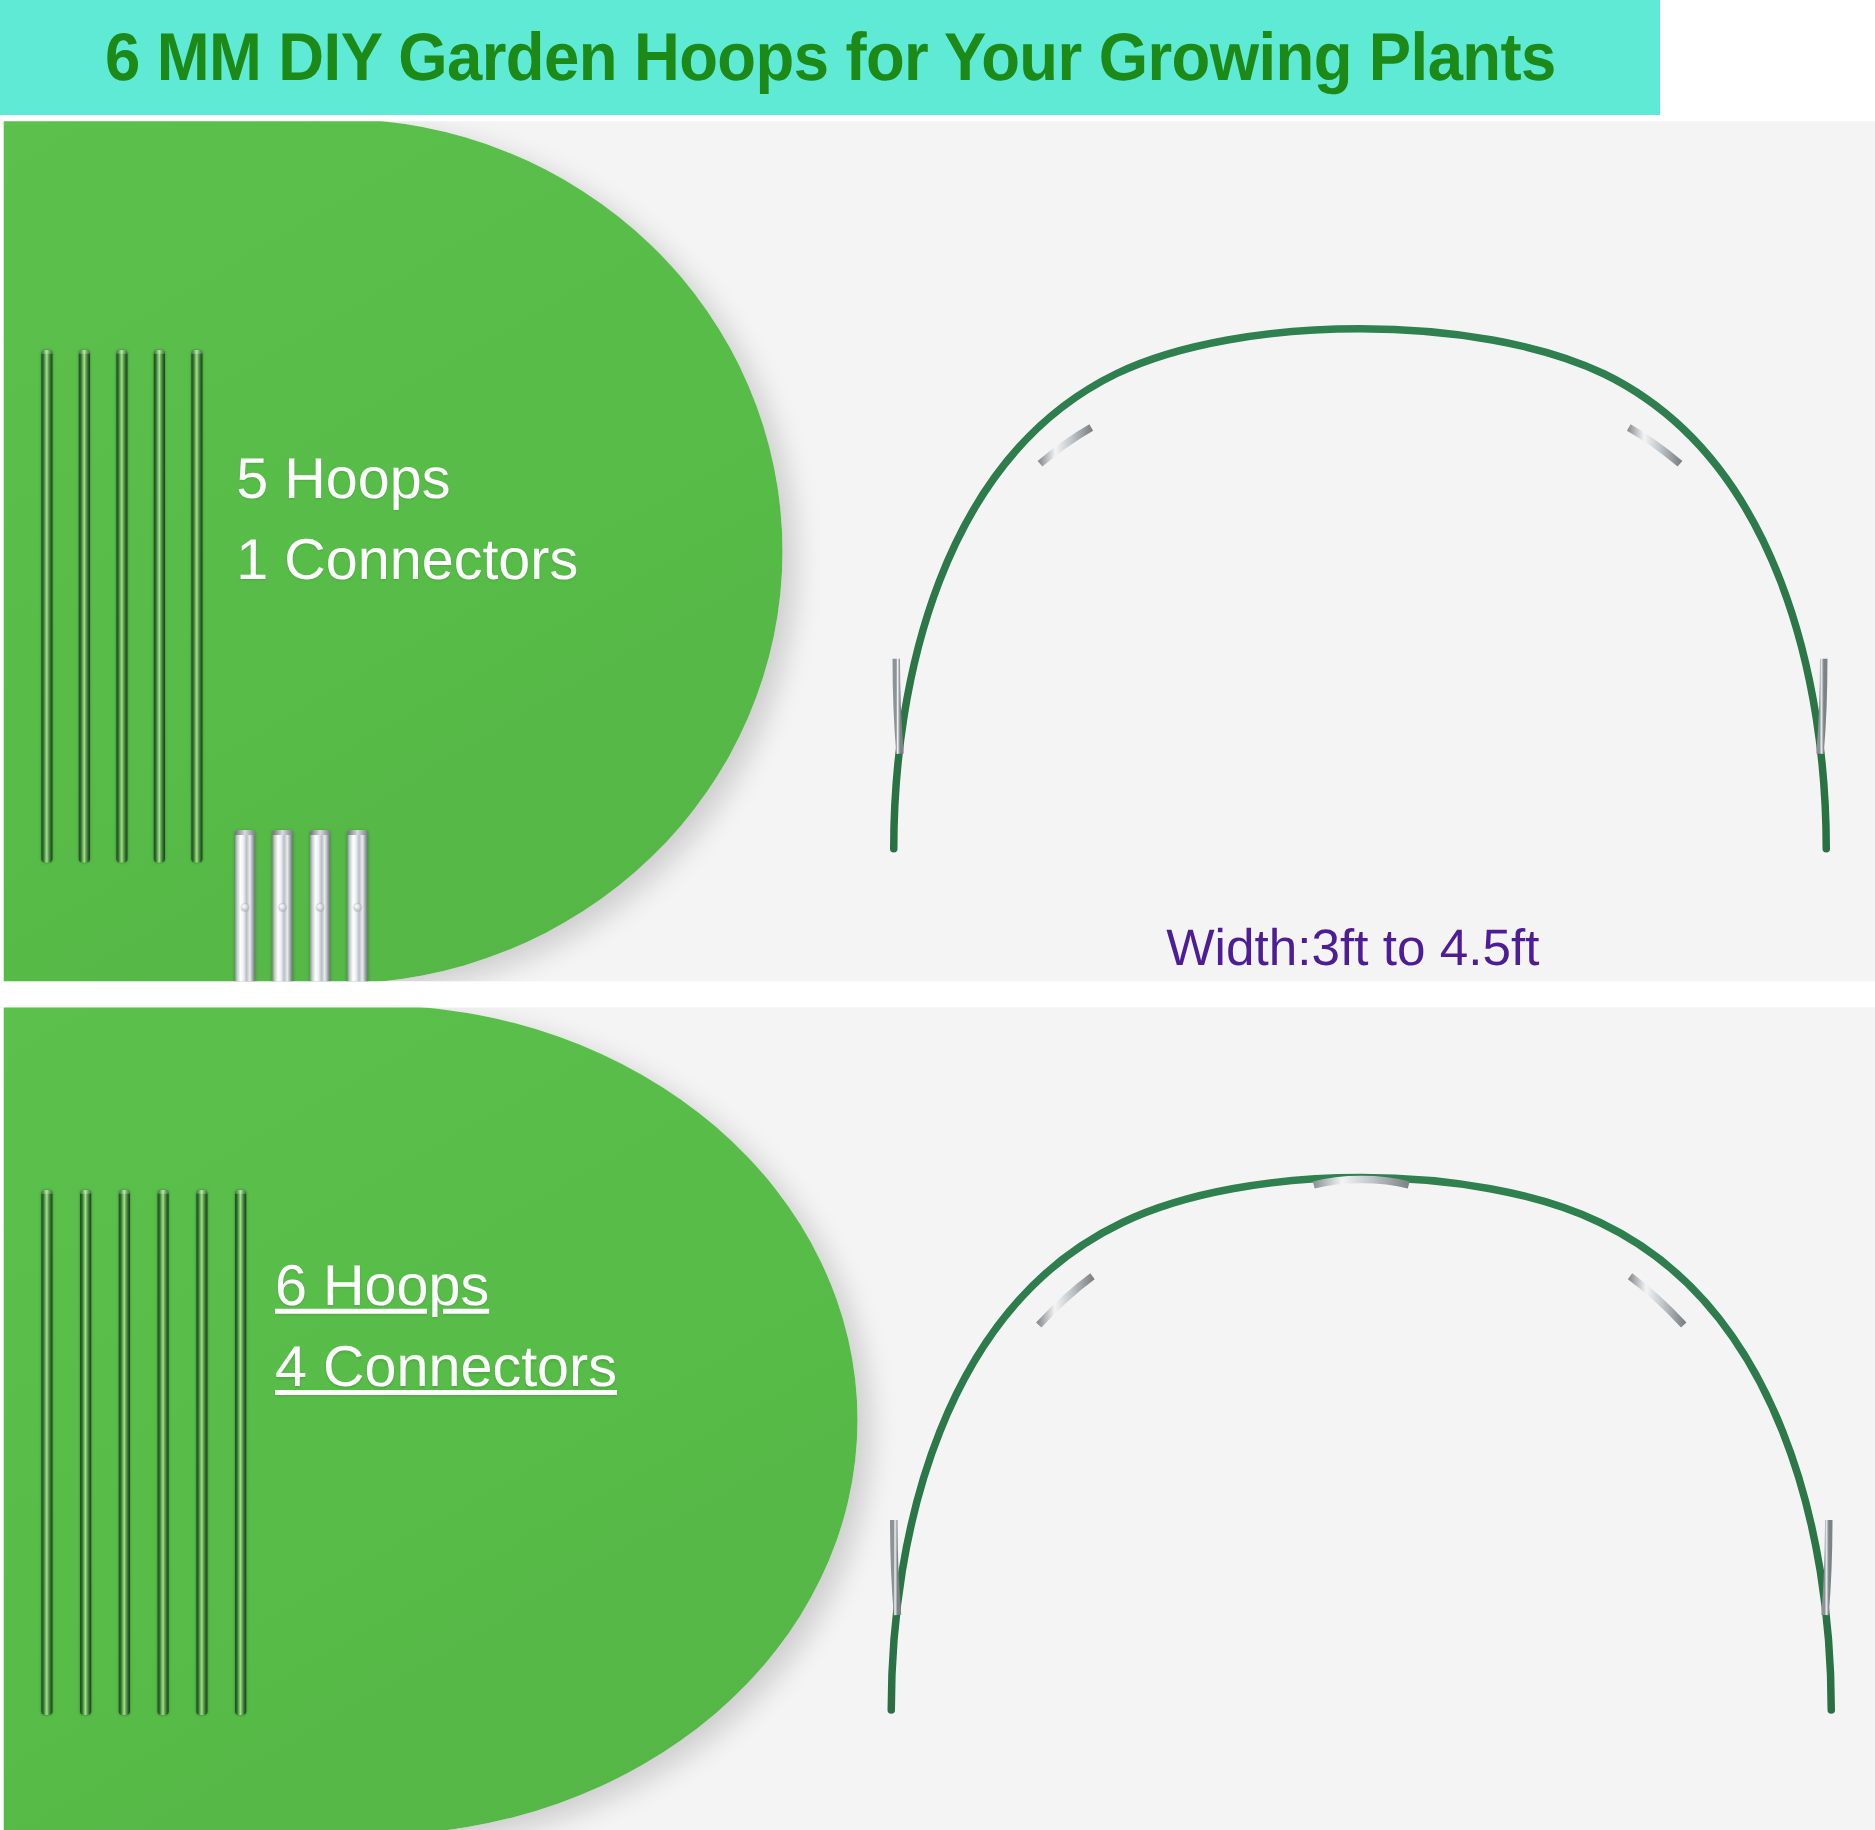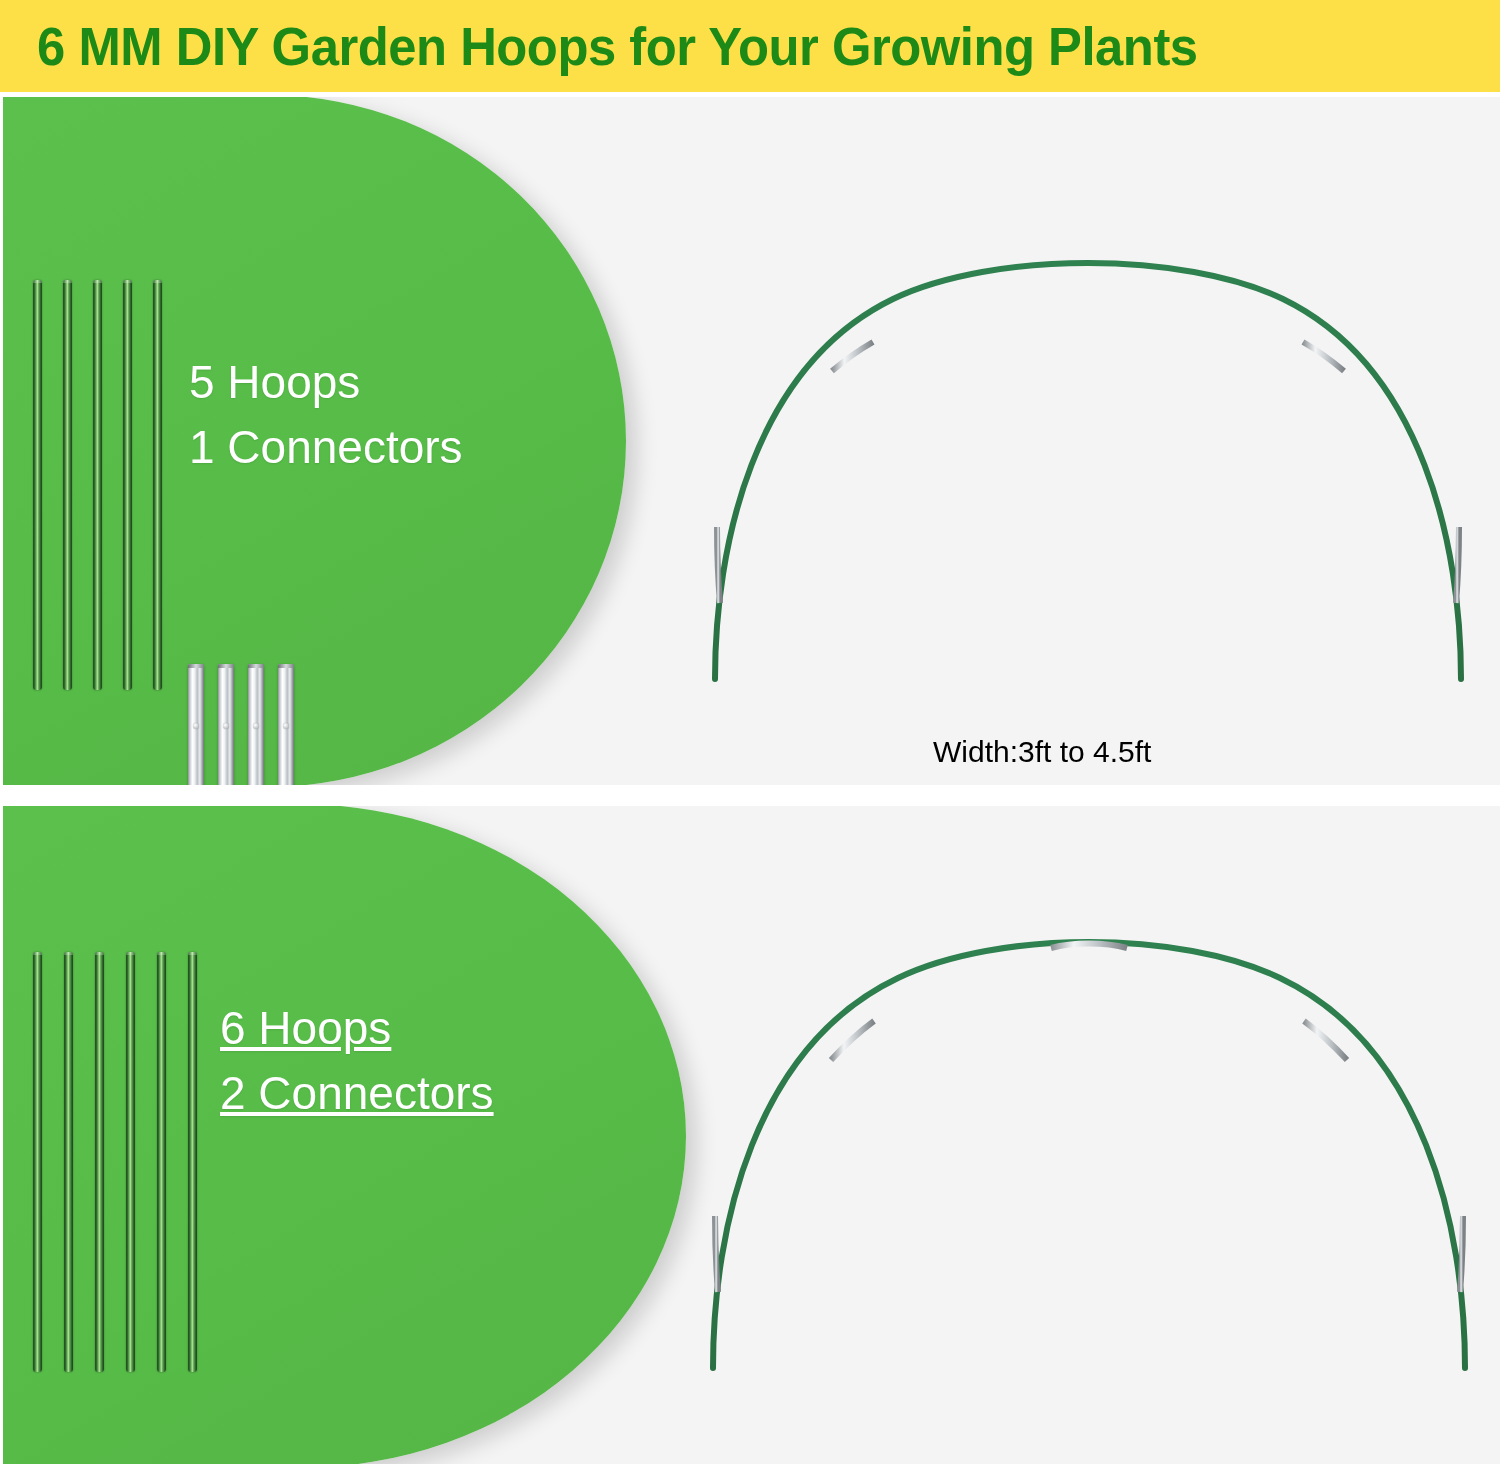--- a/index.html
+++ b/index.html
@@ -12,25 +12,25 @@
     height: 1464px;
     font-family: "Liberation Sans", sans-serif;
     overflow: hidden;
     position: relative;
   }
 
   
   .title-bar {
     position: absolute;
     left: 0; top: 0;
-    width: 1500px; height: 92px;
+    width: 1328px; height: 92px;
     display: flex;
     align-items: center;
-    justify-content: flex-start;
-    background: #fde047;
+    justify-content: center;
+    background: #5eead4;
   }
   .title-text {
     font-family: "Liberation Sans Narrow", "Liberation Sans", sans-serif;
     font-weight: bold;
     font-size: 54px;
     letter-spacing: -0.5px;
     color: #1d8a18;
     white-space: nowrap;
     transform: scaleX(0.94);
     transform-origin: center;
@@ -159,22 +159,22 @@
     position: absolute;
     top: 0;
   }
   #panel-top .hoop-area    { left: 690px; top: 150px;  width: 790px; height: 440px; }
   #panel-bottom .hoop-area { left: 690px; top: 110px;  width: 790px; height: 460px; }
   .hoop-area svg { display: block; width: 100%; height: 100%; }
 
   
   .width-caption {
     position: absolute;
-    color: #000000;
-    font-size: 30px;
+    color: #4c1d95;
+    font-size: 41px;
     font-weight: normal;
     white-space: nowrap;
   }
   #panel-top .width-caption    { left: 930px; top: 638px; }
 </style>
 </head>
 <body>
 
 <div class="title-bar">
   <div class="title-text">6 MM DIY Garden Hoops for Your Growing Plants</div>
@@ -245,21 +245,21 @@
     <div class="rod"></div>
     <div class="rod"></div>
     <div class="rod"></div>
     <div class="rod"></div>
     <div class="rod"></div>
     <div class="rod"></div>
   </div>
 
   <div class="blob-label">
     <span>6 Hoops</span>
-    <span>2 Connectors</span>
+    <span>4 Connectors</span>
   </div>
 
   <div class="hoop-area">
     <svg viewBox="0 0 790 460" xmlns="http://www.w3.org/2000/svg">
       <defs>
         <linearGradient id="g2" x1="0" y1="0" x2="0" y2="1">
           <stop offset="0%" stop-color="#2f8150"></stop>
           <stop offset="100%" stop-color="#2a7042"></stop>
         </linearGradient>
         <linearGradient id="s2" x1="0" y1="0" x2="1" y2="0">

